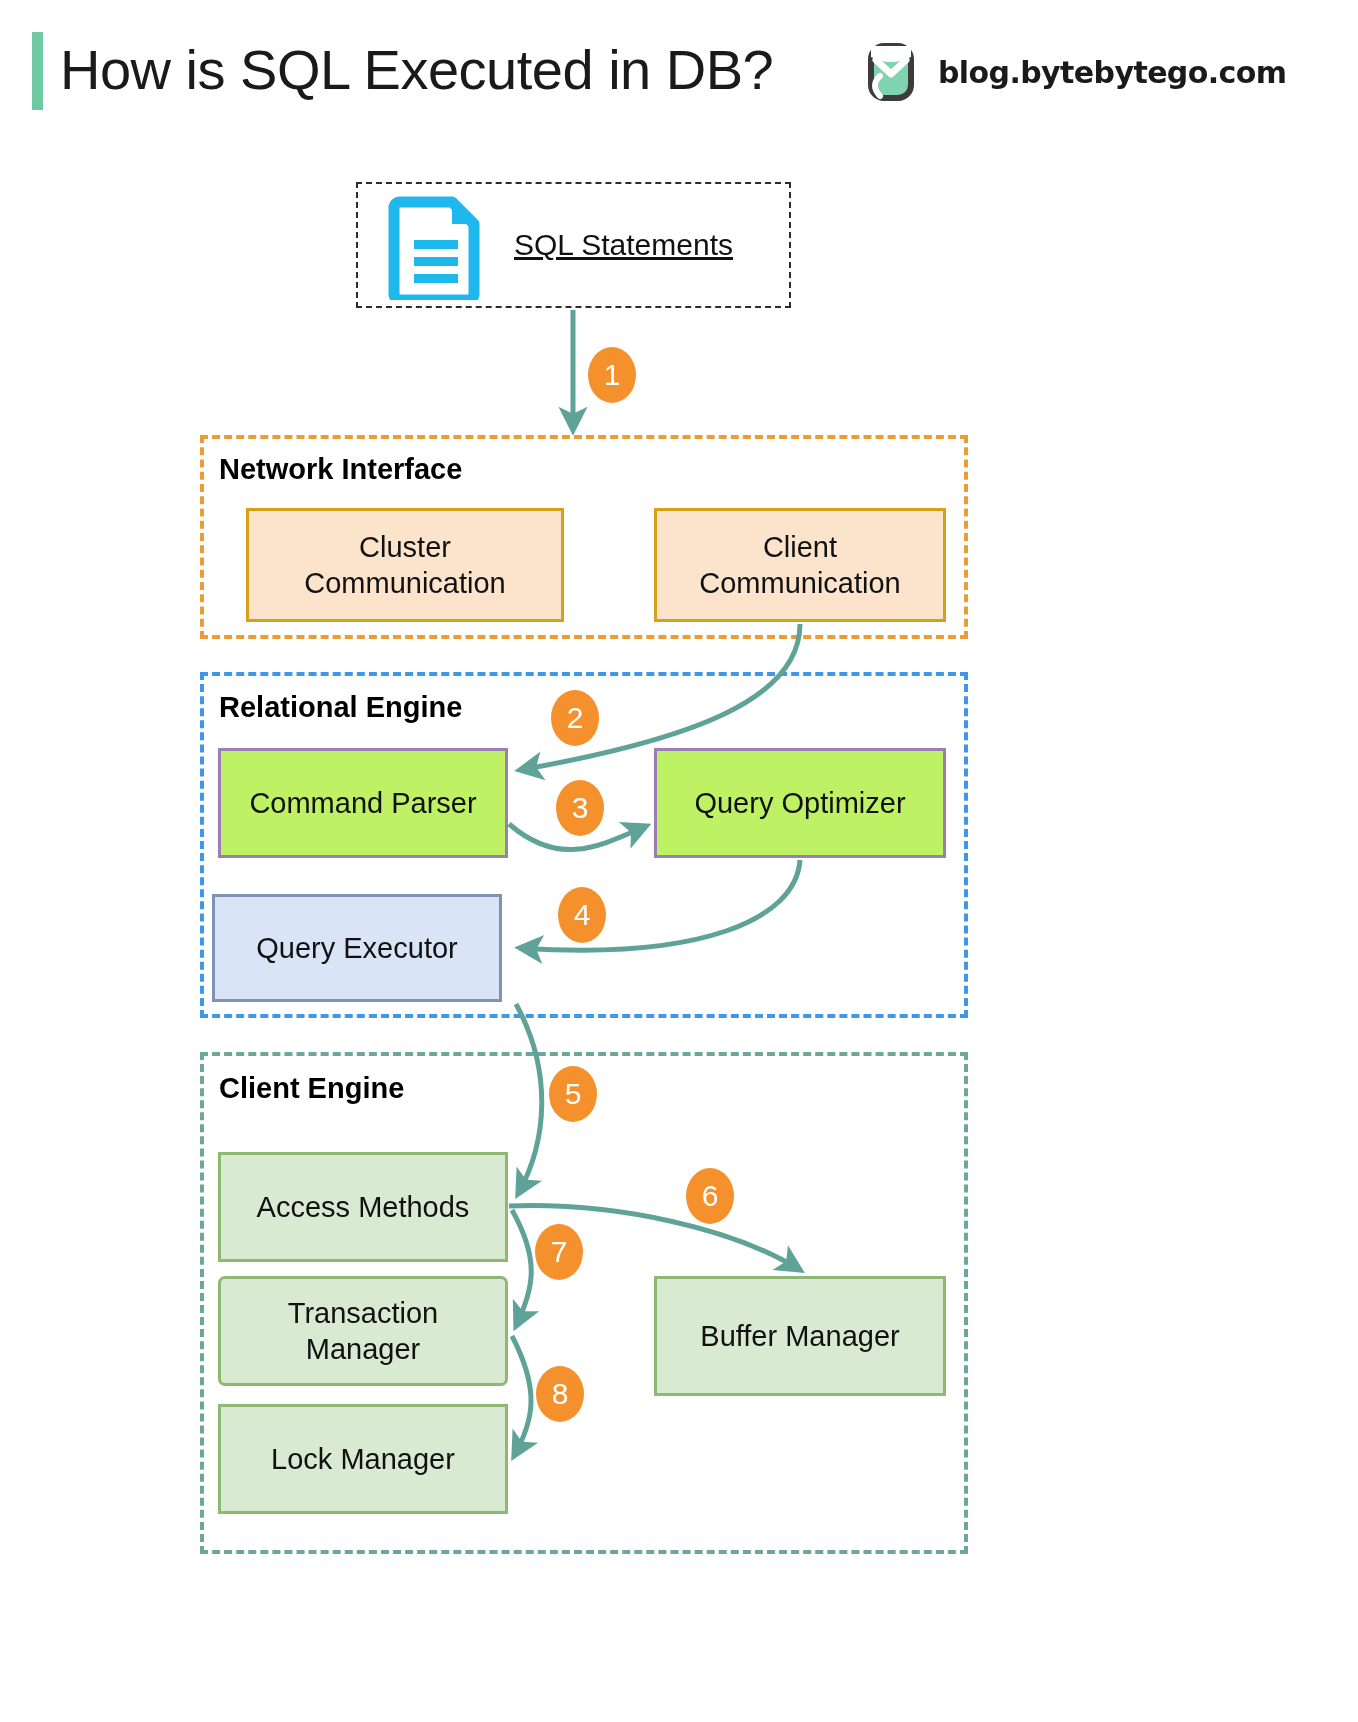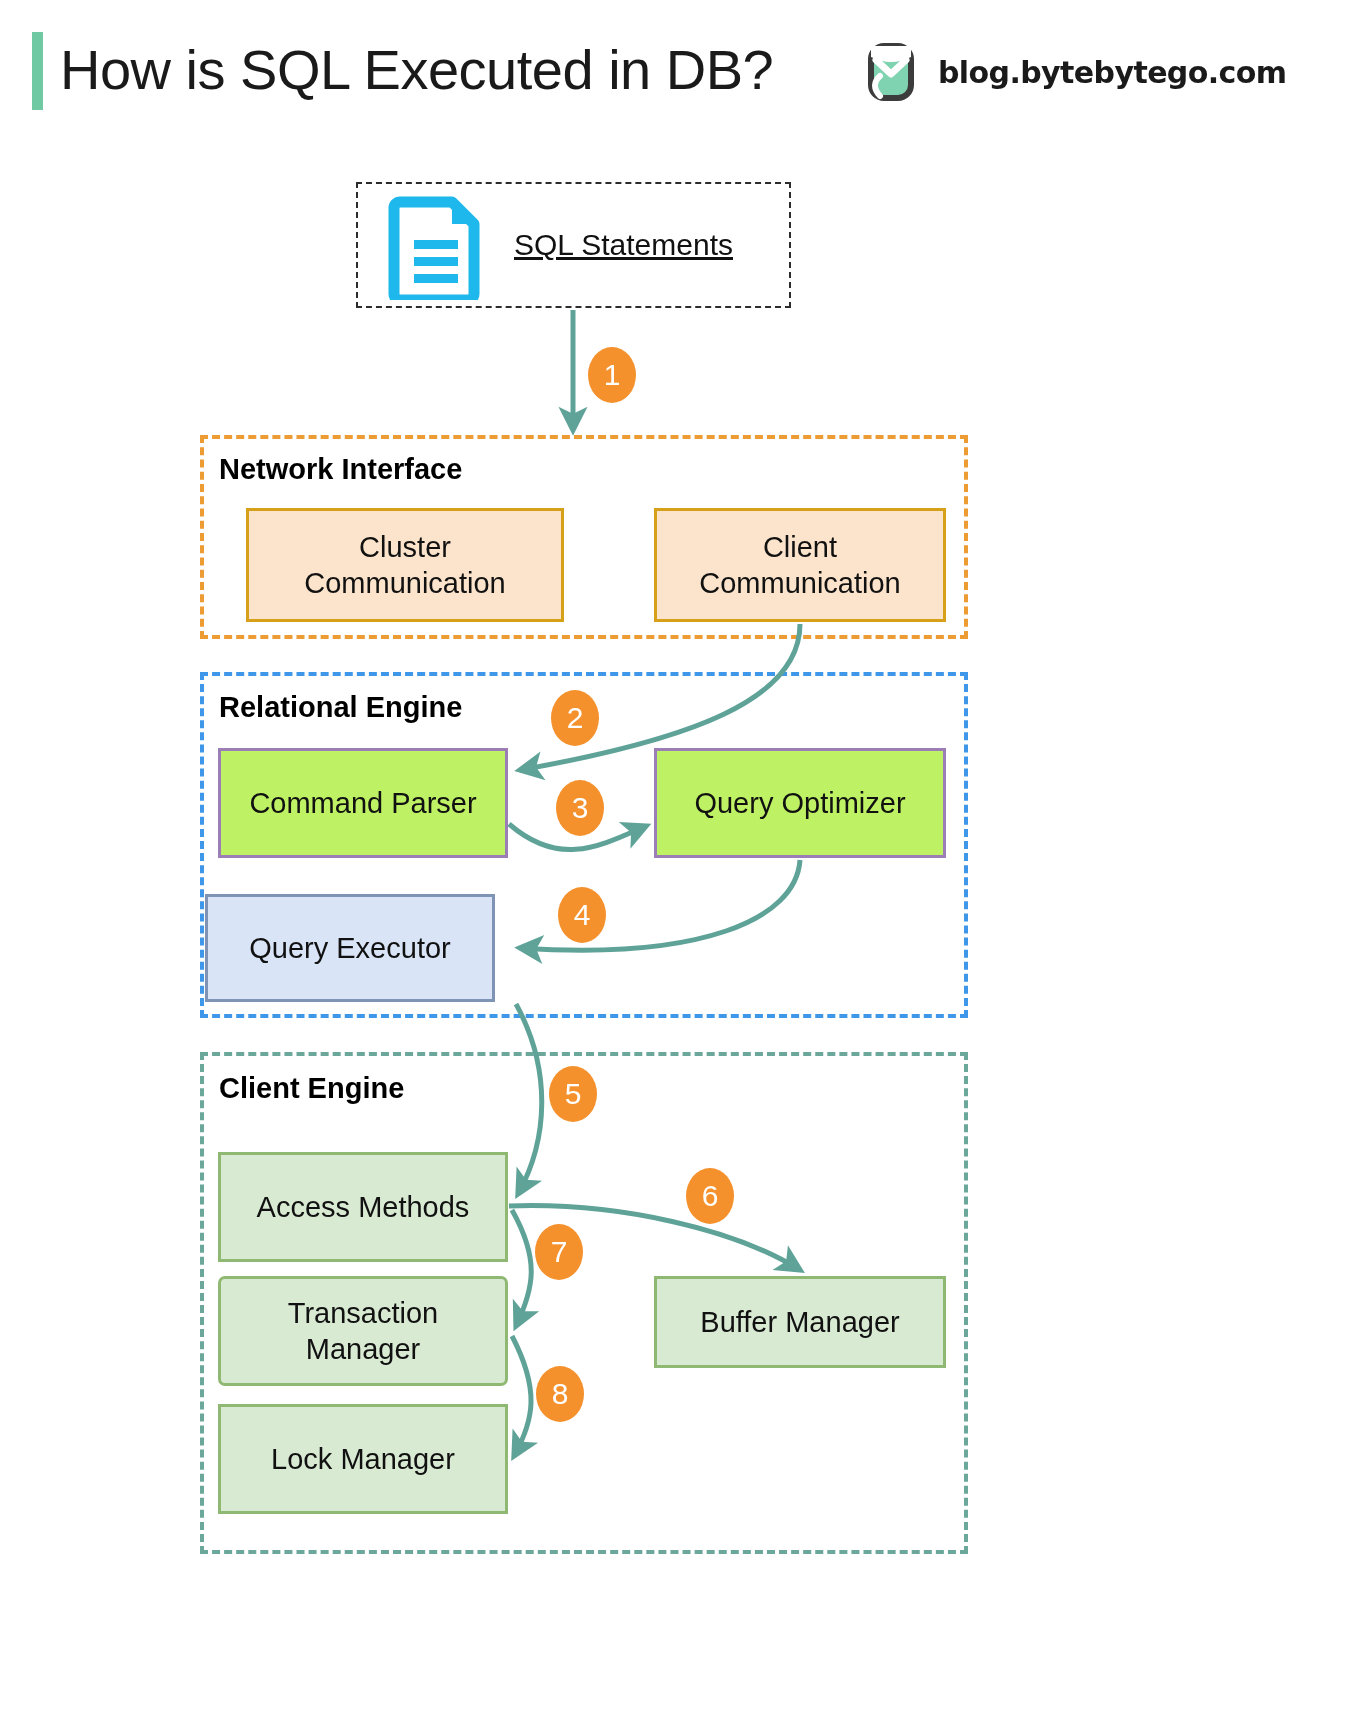--- a/index.html
+++ b/index.html
@@ -106,38 +106,38 @@
 
 <div class="group g-relational" style="left:200px;top:672px;width:768px;height:346px;"></div>
 <div class="group-title" style="left:219px;top:691px;">Relational Engine</div>
 
 <div class="node n-purple" style="left:218px;top:748px;width:290px;height:110px;">
   <span>Command Parser</span>
 </div>
 <div class="node n-purple" style="left:654px;top:748px;width:292px;height:110px;">
   <span>Query Optimizer</span>
 </div>
-<div class="node n-blue" style="left:205px;top:894px;width:290px;height:108px;">
+<div class="node n-blue" style="left:212px;top:894px;width:290px;height:108px;">
   <span>Query Executor</span>
 </div>
 
 <div class="group g-storage" style="left:200px;top:1052px;width:768px;height:502px;"></div>
 <div class="group-title" style="left:219px;top:1072px;">Client Engine</div>
 
 <div class="node n-green" style="left:218px;top:1152px;width:290px;height:110px;">
   <span>Access Methods</span>
 </div>
 <div class="node n-green" style="left:218px;top:1276px;width:290px;height:110px;border-radius:7px;">
   <span style="white-space:pre-line">Transaction
 Manager</span>
 </div>
 <div class="node n-green" style="left:218px;top:1404px;width:290px;height:110px;">
   <span>Lock Manager</span>
 </div>
-<div class="node n-green" style="left:654px;top:1276px;width:292px;height:92px;">
+<div class="node n-green" style="left:654px;top:1276px;width:292px;height:120px;">
   <span>Buffer Manager</span>
 </div>
 
 <svg id="wires" viewBox="0 0 1358 1722">
   <defs>
     <marker id="ah" viewBox="0 0 12 12" refX="9" refY="6" markerWidth="7" markerHeight="7" orient="auto-start-reverse">
       <path d="M1 1 L11 6 L1 11 L3.4 6 Z" fill="#5FA398"></path>
     </marker>
   </defs>
   <g fill="none" stroke="#5FA398" stroke-width="5" marker-end="url(#ah)">

